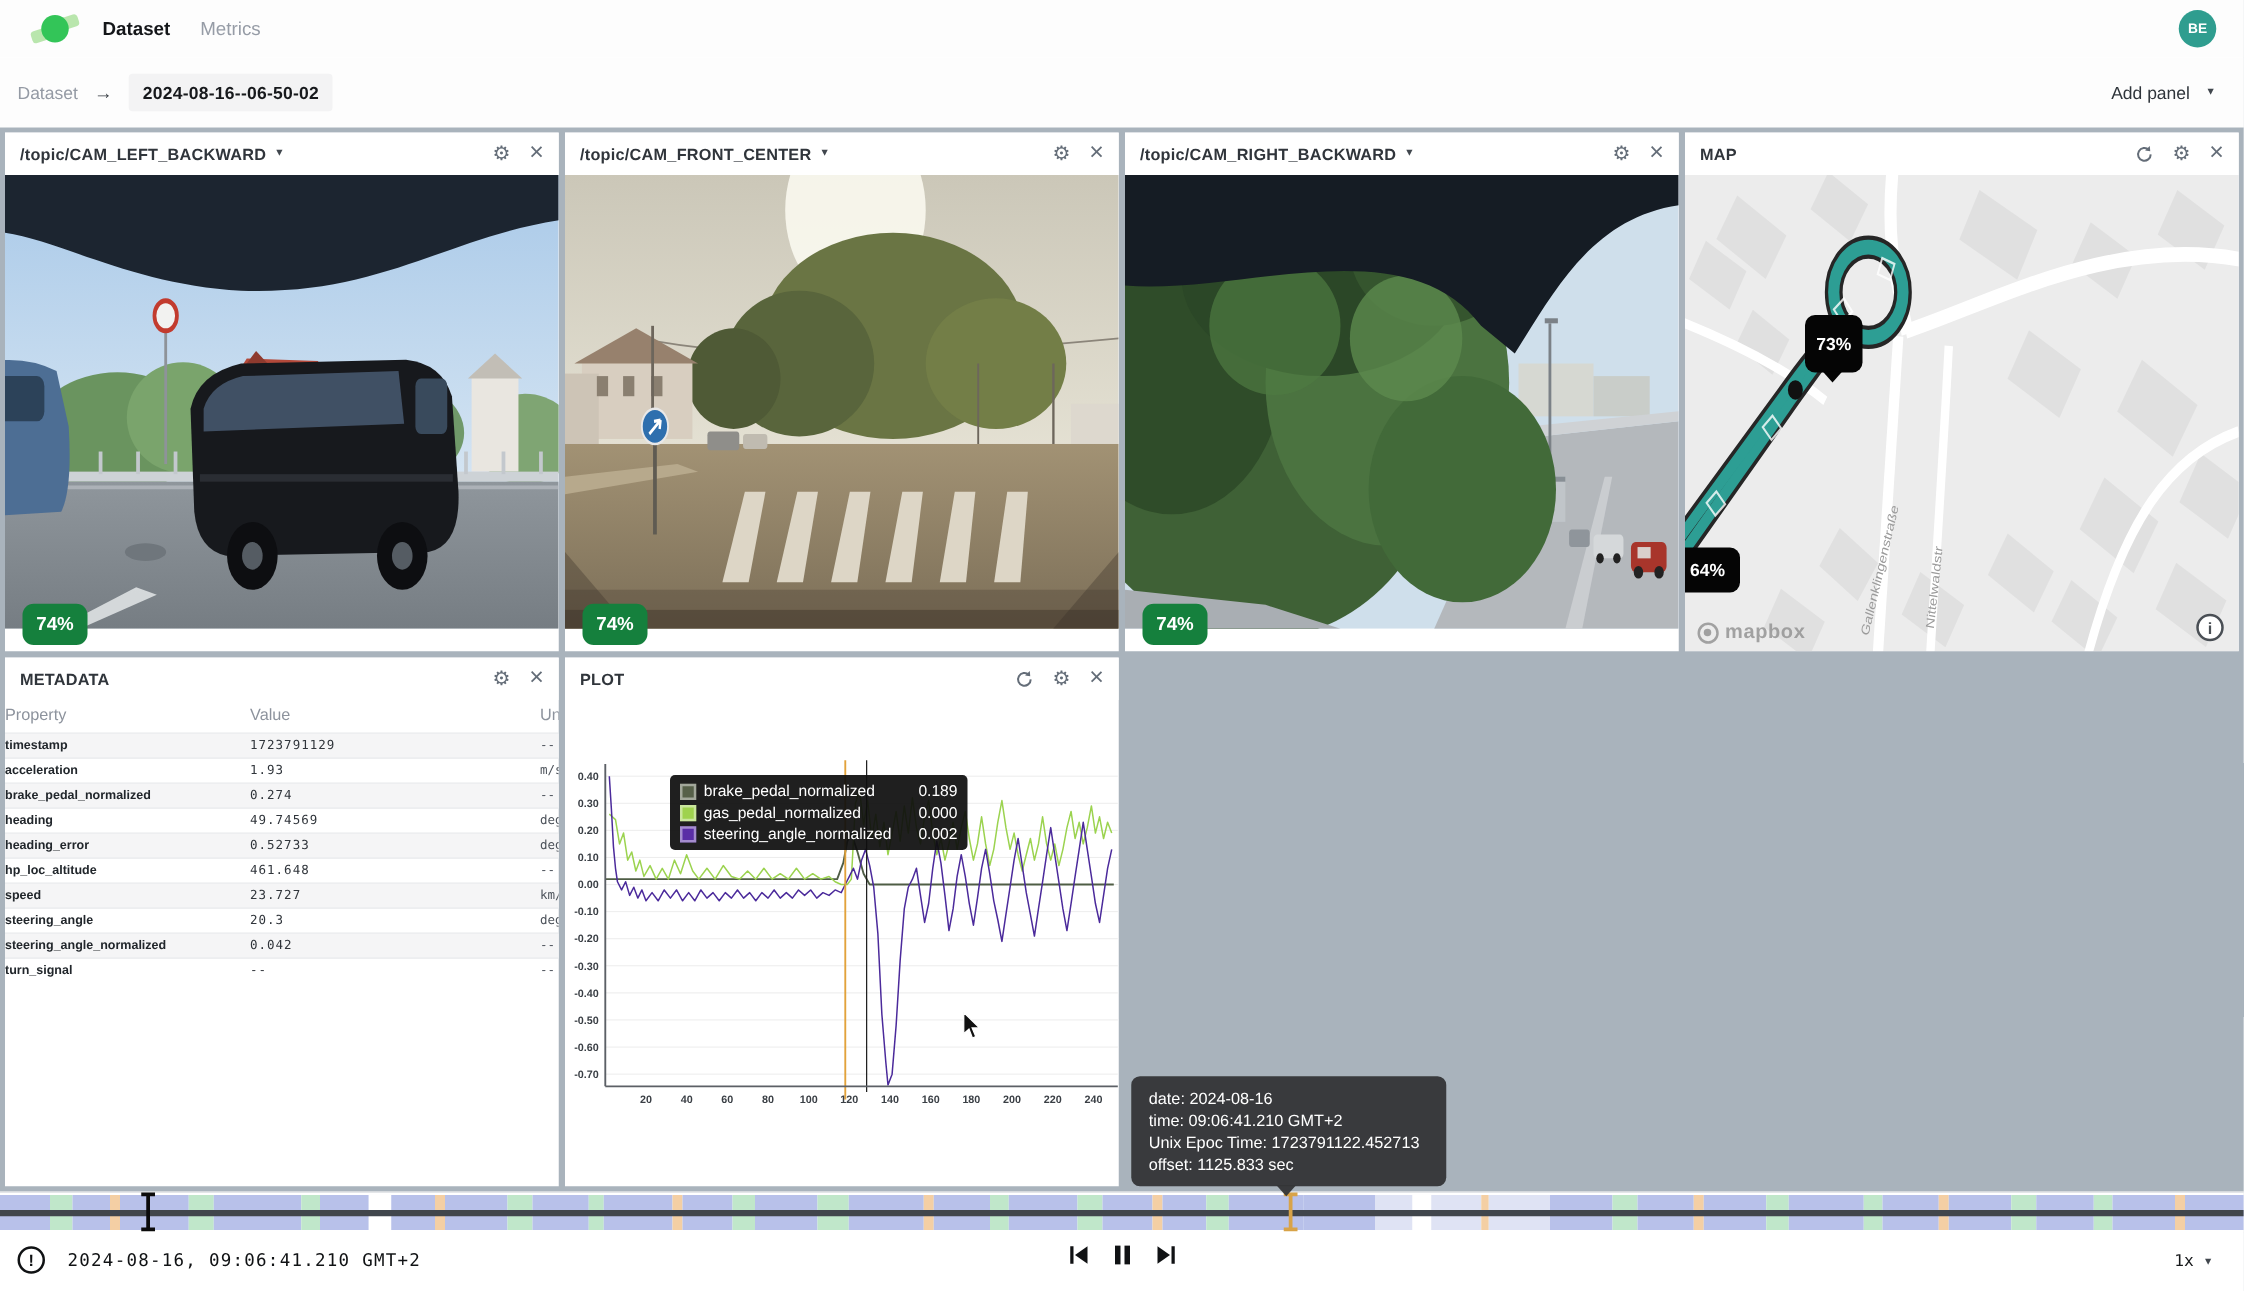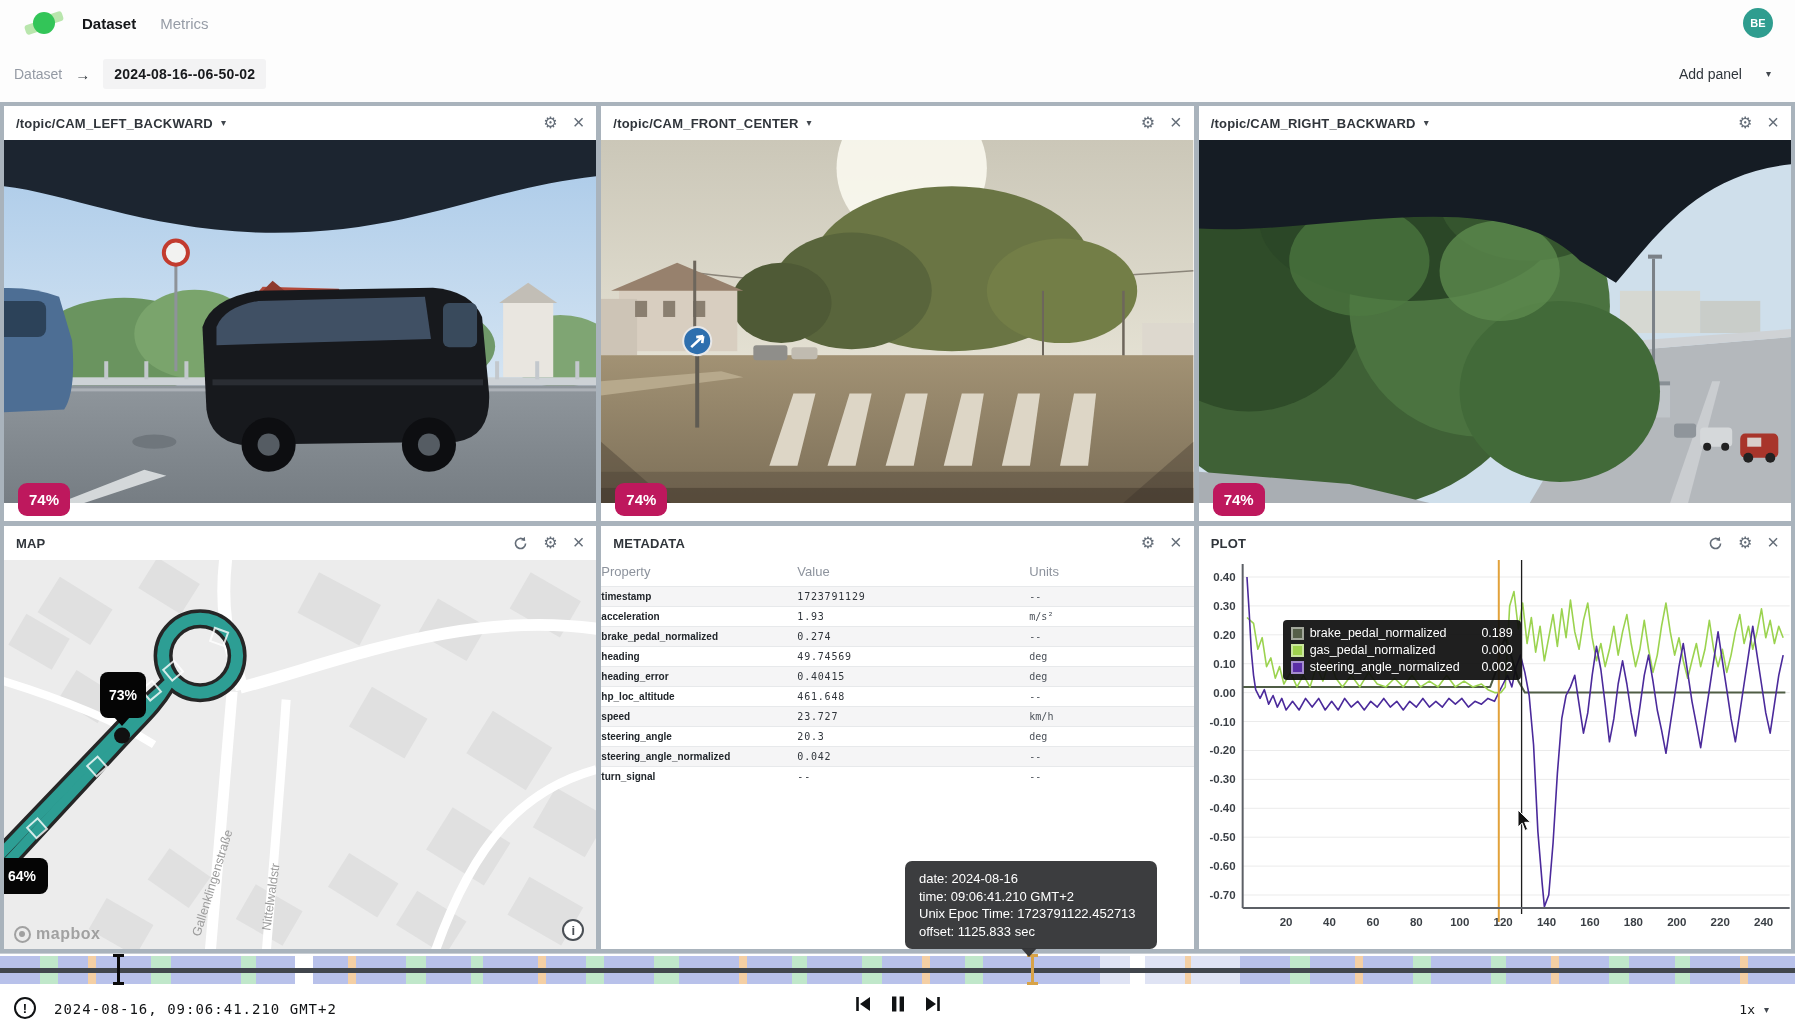--- a/index.html
+++ b/index.html
@@ -18,41 +18,41 @@
   .nav-tab.inactive{color:#969ca6}
   .avatar{position:absolute;right:22px;top:8px;width:30px;height:30px;border-radius:50%;background:#2f9d8f;
           color:#fff;font-size:11px;font-weight:700;display:flex;align-items:center;justify-content:center;cursor:pointer}
 
   
   .crumbbar{position:absolute;top:46px;left:0;right:0;height:56px;background:#fdfdfd;display:flex;align-items:center}
   .crumb-root{margin-left:14px;font-size:14px;color:#949aa4;cursor:pointer}
   .crumb-arrow{margin:0 13px;font-size:15px;color:#343a40}
   .crumb-arrow::after{content:"→"}
   .crumb-current{background:#f3f3f4;border-radius:3px;padding:7px 11px;font-size:14px;font-weight:700;color:#17191c;letter-spacing:.2px}
-  .addpanel{position:absolute;right:24px;display:flex;align-items:center;gap:24px;font-size:14px;color:#2f353b;cursor:pointer}
+  .addpanel{position:absolute;right:24px;display:flex;align-items:center;gap:14px;font-size:14px;color:#2f353b;cursor:pointer}
   .caret{font-size:10px;color:#41474e;line-height:1}
   .caret::after{content:"▾";font-family:"DejaVu Sans",sans-serif}
 
   
   .workspace{position:absolute;top:102px;left:0;right:0;height:851px;background:#a9b3bc;
-             box-sizing:border-box;padding:4px;display:grid;grid-template-columns:1fr 1fr 1fr;
+             box-sizing:border-box;padding:4px;display:grid;grid-template-columns:1fr 1fr 1fr 1fr;
              grid-template-rows:415px 1fr;gap:5px}
   .panel{background:#fff;position:relative;overflow:hidden}
   .phead{height:34px;display:flex;align-items:center;padding:0 12px;background:#fff;position:relative;z-index:5}
   .ptitle{font-size:13px;font-weight:700;color:#30353b;letter-spacing:.2px;display:flex;align-items:center;gap:8px;cursor:pointer}
   .picons{margin-left:auto;display:flex;align-items:center;gap:15px}
   .ico{color:#646d78;cursor:pointer;line-height:1;display:flex;align-items:center}
   .ico-gear{font-family:"DejaVu Sans",sans-serif;font-size:16px}
   .ico-close{font-size:20px;font-weight:400;margin-top:-2px}
   .ico-close::after{content:"×"}
 
   
   .cam-media{position:absolute;top:34px;left:0;right:0;bottom:18px}
   .cam-media svg{width:100%;height:100%;display:block}
-  .cam-badge{position:absolute;left:14px;bottom:5px;background:#be185d;color:#fff;font-size:15px;font-weight:700;
+  .cam-badge{position:absolute;left:14px;bottom:5px;background:#15803d;color:#fff;font-size:15px;font-weight:700;
              padding:8px 11px;border-radius:9px;z-index:6}
 
   
   .map-body{position:absolute;top:34px;left:0;right:0;bottom:0}
   .map-body svg{width:100%;height:100%;display:block}
   .map-badge{position:absolute;background:#050505;color:#fff;font-weight:700;border-radius:8px;z-index:6;
              display:flex;align-items:center;justify-content:center}
   .map-badge.route{left:96px;top:112px;width:46px;height:46px;font-size:14px}
   .map-badge.route::after{content:"";position:absolute;left:14px;bottom:-8px;border-left:8px solid transparent;
              border-right:8px solid transparent;border-top:9px solid #050505}
@@ -430,21 +430,21 @@
               <td class="val">0.274</td>
               <td class="unit">--</td>
             </tr>
             <tr>
               <td class="prop">heading</td>
               <td class="val">49.74569</td>
               <td class="unit">deg</td>
             </tr>
             <tr>
               <td class="prop">heading_error</td>
-              <td class="val">0.40415</td>
+              <td class="val">0.52733</td>
               <td class="unit">deg</td>
             </tr>
             <tr>
               <td class="prop">hp_loc_altitude</td>
               <td class="val">461.648</td>
               <td class="unit">--</td>
             </tr>
             <tr>
               <td class="prop">speed</td>
               <td class="val">23.727</td>

